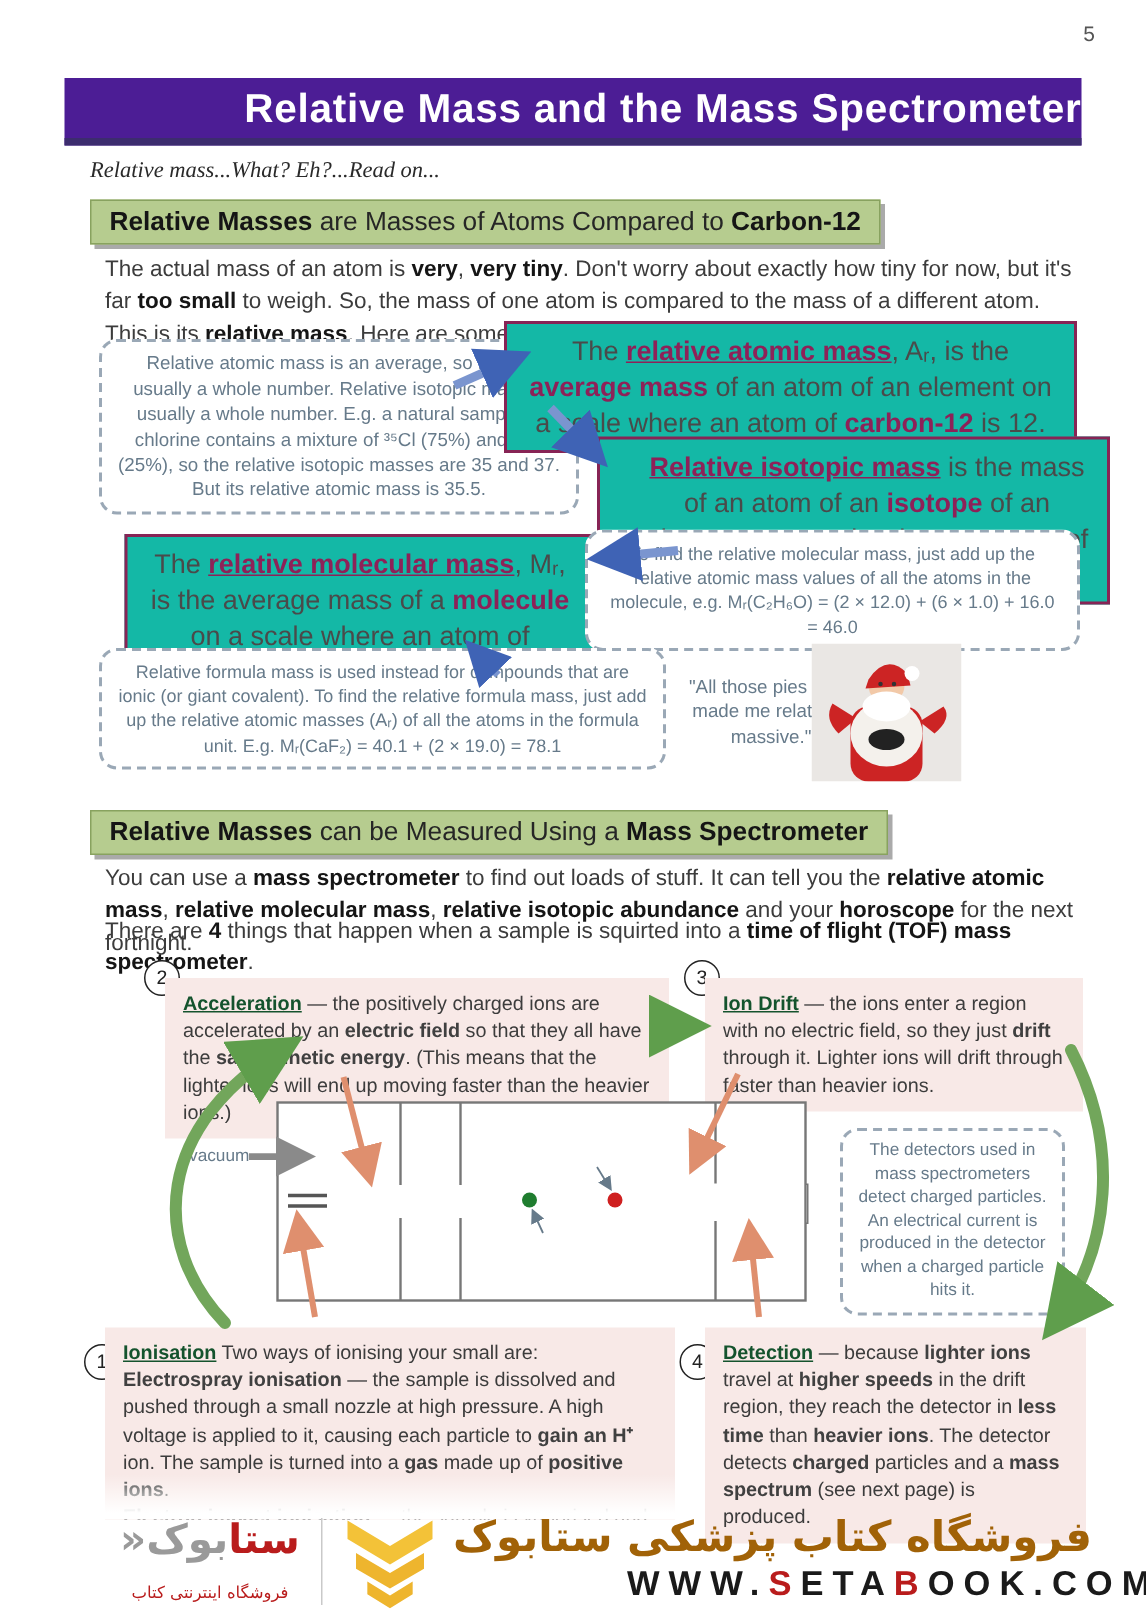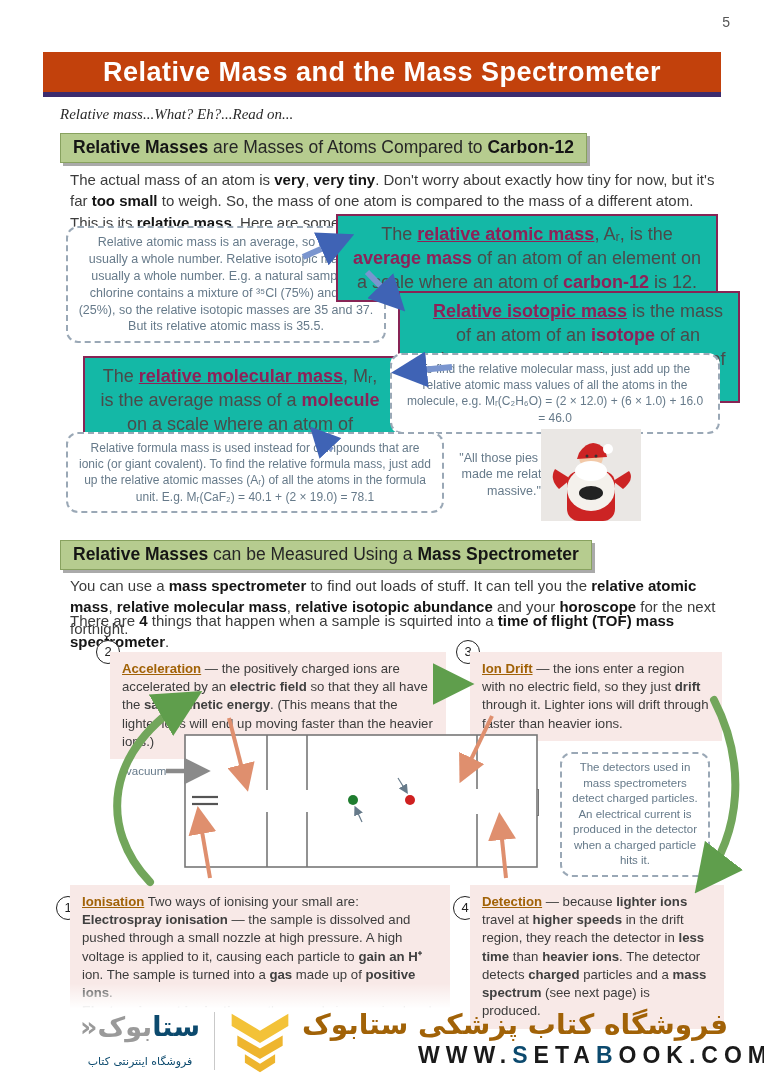--- a/index.html
+++ b/index.html
@@ -2,29 +2,29 @@
 <html><head>
 <meta charset="utf-8">
 <style>
   html,body{margin:0;padding:0;background:#fff;}
   .page{position:relative;width:764px;height:1080px;background:#fff;overflow:hidden;
         font-family:"Liberation Sans",sans-serif;color:#3c3c3c;}
   .abs{position:absolute;}
   
   .b{font-weight:bold;color:#151515;margin-top:48px;}
   .r{font-weight:bold;color:#404040;}
-  .ru{font-weight:bold;color:#a16207;text-decoration:underline;}
+  .ru{font-weight:bold;color:#14532d;text-decoration:underline;}
   .m{font-weight:bold;color:#8e2158;}
   .mu{font-weight:bold;color:#8e2158;text-decoration:underline;}
-  .y{color:#0c4a6e;}
+  .y{color:#b91c1c;}
   .gy{color:#9a9a9a;}
   
   .pagenum{top:14px;right:34px;font-size:14px;color:#555;}
-  .banner{left:43px;top:52px;width:678px;height:40px;background:#c2410c;
-          border-bottom:5px solid #3c2c6e;display:flex;align-items:center;justify-content:center;
+  .banner{left:43px;top:52px;width:678px;height:40px;background:#4c1d95;
+          border-bottom:5px solid #3c2c6e;display:flex;align-items:center;justify-content:flex-end;
           color:#fff;font-size:27px;font-weight:bold;letter-spacing:.5px;}
   .tagline{left:60px;top:106px;font-family:"Liberation Serif",serif;font-style:italic;
            font-size:15px;color:#2a2a2a;}
   .greenhdr{background:#b6cc8f;border:1px solid #88a25f;box-shadow:3px 3px 0 rgba(85,85,85,.5);
             padding:3px 12px 4px 12px;font-size:17.5px;color:#262626;white-space:nowrap;}
   .para{font-size:15px;line-height:1.42;color:#3c3c3c;}
   .dotnote{border:2px dashed #9aa8b6;border-radius:12px;background:#fff;padding:6px 10px;
            color:#667a8a;font-size:12.5px;line-height:1.35;text-align:center;}
   .defbox{background:#14b8a6;border:2px solid #872455;padding:6px 10px;text-align:center;
           font-size:18px;line-height:1.34;color:#4a4a4a;}

